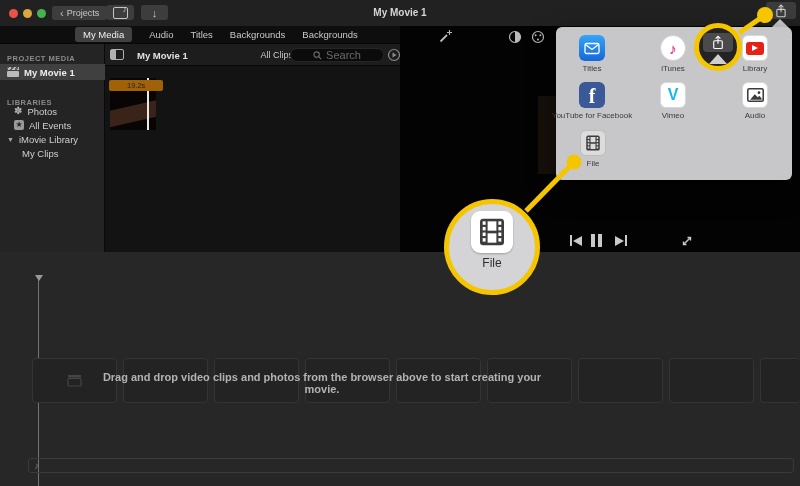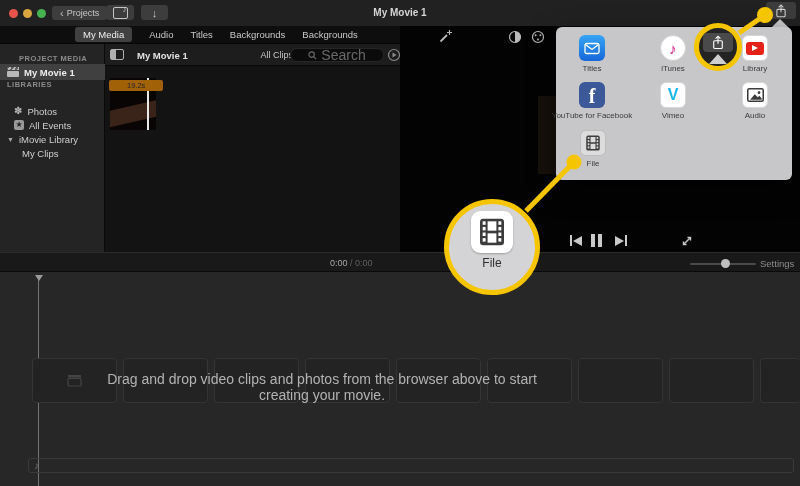--- a/index.html
+++ b/index.html
@@ -48,21 +48,21 @@
   .toggle-icon{left:5px;top:5px;width:14px;height:11px;border:1px solid #b0b0b0;border-radius:2px;box-sizing:border-box;}
   .toggle-icon::before{content:"";position:absolute;left:0;top:0;bottom:0;width:5px;background:#b0b0b0;}
   .bh-title{left:32px;top:6px;font-size:9.5px;font-weight:bold;color:#e0e0e0;}
   .bh-filter{left:142px;top:6px;width:46px;font-size:9px;color:#c9c9c9;text-align:right;}
   .updown{left:191px;top:5px;display:flex;flex-direction:column;gap:1px;align-items:center;}
   .updown b{width:0;height:0;border-left:3px solid transparent;border-right:3px solid transparent;}
   .updown .u{border-bottom:4px solid #8d8d8d;}
   .updown .d{border-top:4px solid #8d8d8d;}
   .search-pill{left:185px;top:4px;width:94px;height:14px;background:#0b0b0b;border:1px solid #262626;border-radius:8px;
                display:flex;align-items:center;justify-content:center;gap:4px;box-sizing:border-box;}
-  .search-pill span{font-size:14px;color:#6a6a6a;}
+  .search-pill span{font-size:11px;color:#6a6a6a;}
   .clock-btn{left:282px;top:4px;width:14px;height:14px;}
   .browser-body{left:105px;top:66px;width:295px;height:186px;background:#131313;}
   .thumb{left:5px;top:12px;width:46px;height:52px;background:#0a0505;overflow:hidden;}
   .thumb .strip{position:absolute;left:-8px;top:28px;width:60px;height:16px;background:#3a241a;transform:rotate(-13deg);}
   .thumb .vline{position:absolute;left:37px;top:0;width:1.5px;height:52px;background:#e9e9e9;}
   .dur-badge{left:4px;top:14px;background:#a16207;color:#222;font-size:7.5px;padding:1px 18px;border-radius:2px;z-index:2;}
 
   
   .right-panel{left:400px;top:26px;width:400px;height:226px;background:#030303;}
   .viewer-icons{position:absolute;left:0;top:0;width:400px;height:20px;}
@@ -81,21 +81,21 @@
   .zoom-line{left:690px;top:10px;width:66px;height:2px;background:#4a4a4a;border-radius:1px;}
   .zoom-thumb{left:721px;top:6px;width:9px;height:9px;border-radius:50%;background:#c0c0c0;}
   .settings-lbl{left:760px;top:5px;font-size:9.5px;color:#8d8d8d;}
 
   
   .timeline{left:0;top:272px;width:800px;height:214px;background:#272727;}
   .ph-tri{left:35px;top:3px;width:0;height:0;border-left:4px solid transparent;border-right:4px solid transparent;border-top:6px solid #9a9a9a;}
   .ph-line{left:38px;top:8px;width:1px;height:206px;background:#8f8f8f;opacity:.75;}
   .clipbox{top:86px;width:85px;height:45px;border:1px solid #343434;border-radius:4px;background:#232323;box-sizing:border-box;
            display:flex;align-items:center;justify-content:center;}
-  .hint{left:92px;top:99px;width:460px;text-align:center;font-size:14px;color:#b3b3b3;}
+  .hint{left:92px;top:99px;width:460px;text-align:center;font-size:11px;color:#b3b3b3;font-weight:bold;}
   .audio-bar{left:28px;top:186px;width:766px;height:15px;border:1px solid #3a3a3a;border-radius:3px;box-sizing:border-box;
              display:flex;align-items:center;padding-left:5px;}
   .audio-bar span{font-size:10px;color:#6e6e6e;}
 
   
   .share-panel{left:556px;top:27px;width:236px;height:153px;background:#c7c7c9;border-radius:6px;z-index:10;
                box-shadow:0 10px 26px rgba(0,0,0,.55);}
   .panel-anchor{left:771px;top:19px;width:0;height:0;border-left:9px solid transparent;border-right:9px solid transparent;
                 border-bottom:9px solid #c7c7c9;z-index:10;}
   .menu-item{position:absolute;width:90px;text-align:center;}
@@ -158,29 +158,29 @@
 
   <div class="abs tabstrip">
     <span class="tab active">My Media</span>
     <span class="tab">Audio</span>
     <span class="tab">Titles</span>
     <span class="tab">Backgrounds</span>
     <span class="tab">Backgrounds</span>
   </div>
 
   <div class="abs sidebar">
-    <div class="abs side-header" style="top:10px;margin-left:12px;">PROJECT MEDIA</div>
+    <div class="abs side-header" style="top:10px;">PROJECT MEDIA</div>
     <div class="abs side-row side-sel">
       <span class="clap">
           <i class="top"></i>
           <i class="bot"></i>
         </span>
       <span>My Movie 1</span>
     </div>
-    <div class="abs side-header" style="top:36px;">LIBRARIES</div>
+    <div class="abs side-header" style="top:54px;">LIBRARIES</div>
     <div class="abs side-row" style="left:14px;top:60px;">
       <span class="flower">✽</span>
       <span>Photos</span>
     </div>
     <div class="abs side-row" style="left:14px;top:74px;">
       <span class="starbox">
           <span>★</span>
         </span>
       <span>All Events</span>
     </div>
@@ -256,29 +256,20 @@
           <span class="tp-bar"></span>
       </span>
       <svg class="abs" style="left:280px;top:5px;" width="14" height="14" viewBox="0 0 14 14">
         <path d="M3.5 10.5 L10.5 3.5" stroke="#c9c9c9" stroke-width="1.4"></path>
         <path d="M7.5 3.5 H10.5 V6.5" fill="none" stroke="#c9c9c9" stroke-width="1.4"></path>
         <path d="M6.5 10.5 H3.5 V7.5" fill="none" stroke="#c9c9c9" stroke-width="1.4"></path>
       </svg>
     </div>
   </div>
 
-  <div class="abs settings-bar">
-    <span class="abs time">
-      <span>0:00</span>
-      <span class="dim"> <span>/</span> <span>0:00</span></span>
-    </span>
-    <span class="abs zoom-line"></span>
-    <span class="abs zoom-thumb"></span>
-    <span class="abs settings-lbl">Settings</span>
-  </div>
 
   <div class="abs timeline">
     <div class="abs ph-tri"></div>
     <div class="abs ph-line"></div>
 
     <div class="abs clipbox" style="left:32px;">
       <svg width="16" height="13" viewBox="0 0 16 13">
         <rect x="1" y="4.5" width="13" height="7.5" rx="1" fill="none" stroke="#454545" stroke-width="1.2"></rect>
         <rect x="1" y="1" width="13" height="2.6" rx="0.5" fill="#454545"></rect>
       </svg>

